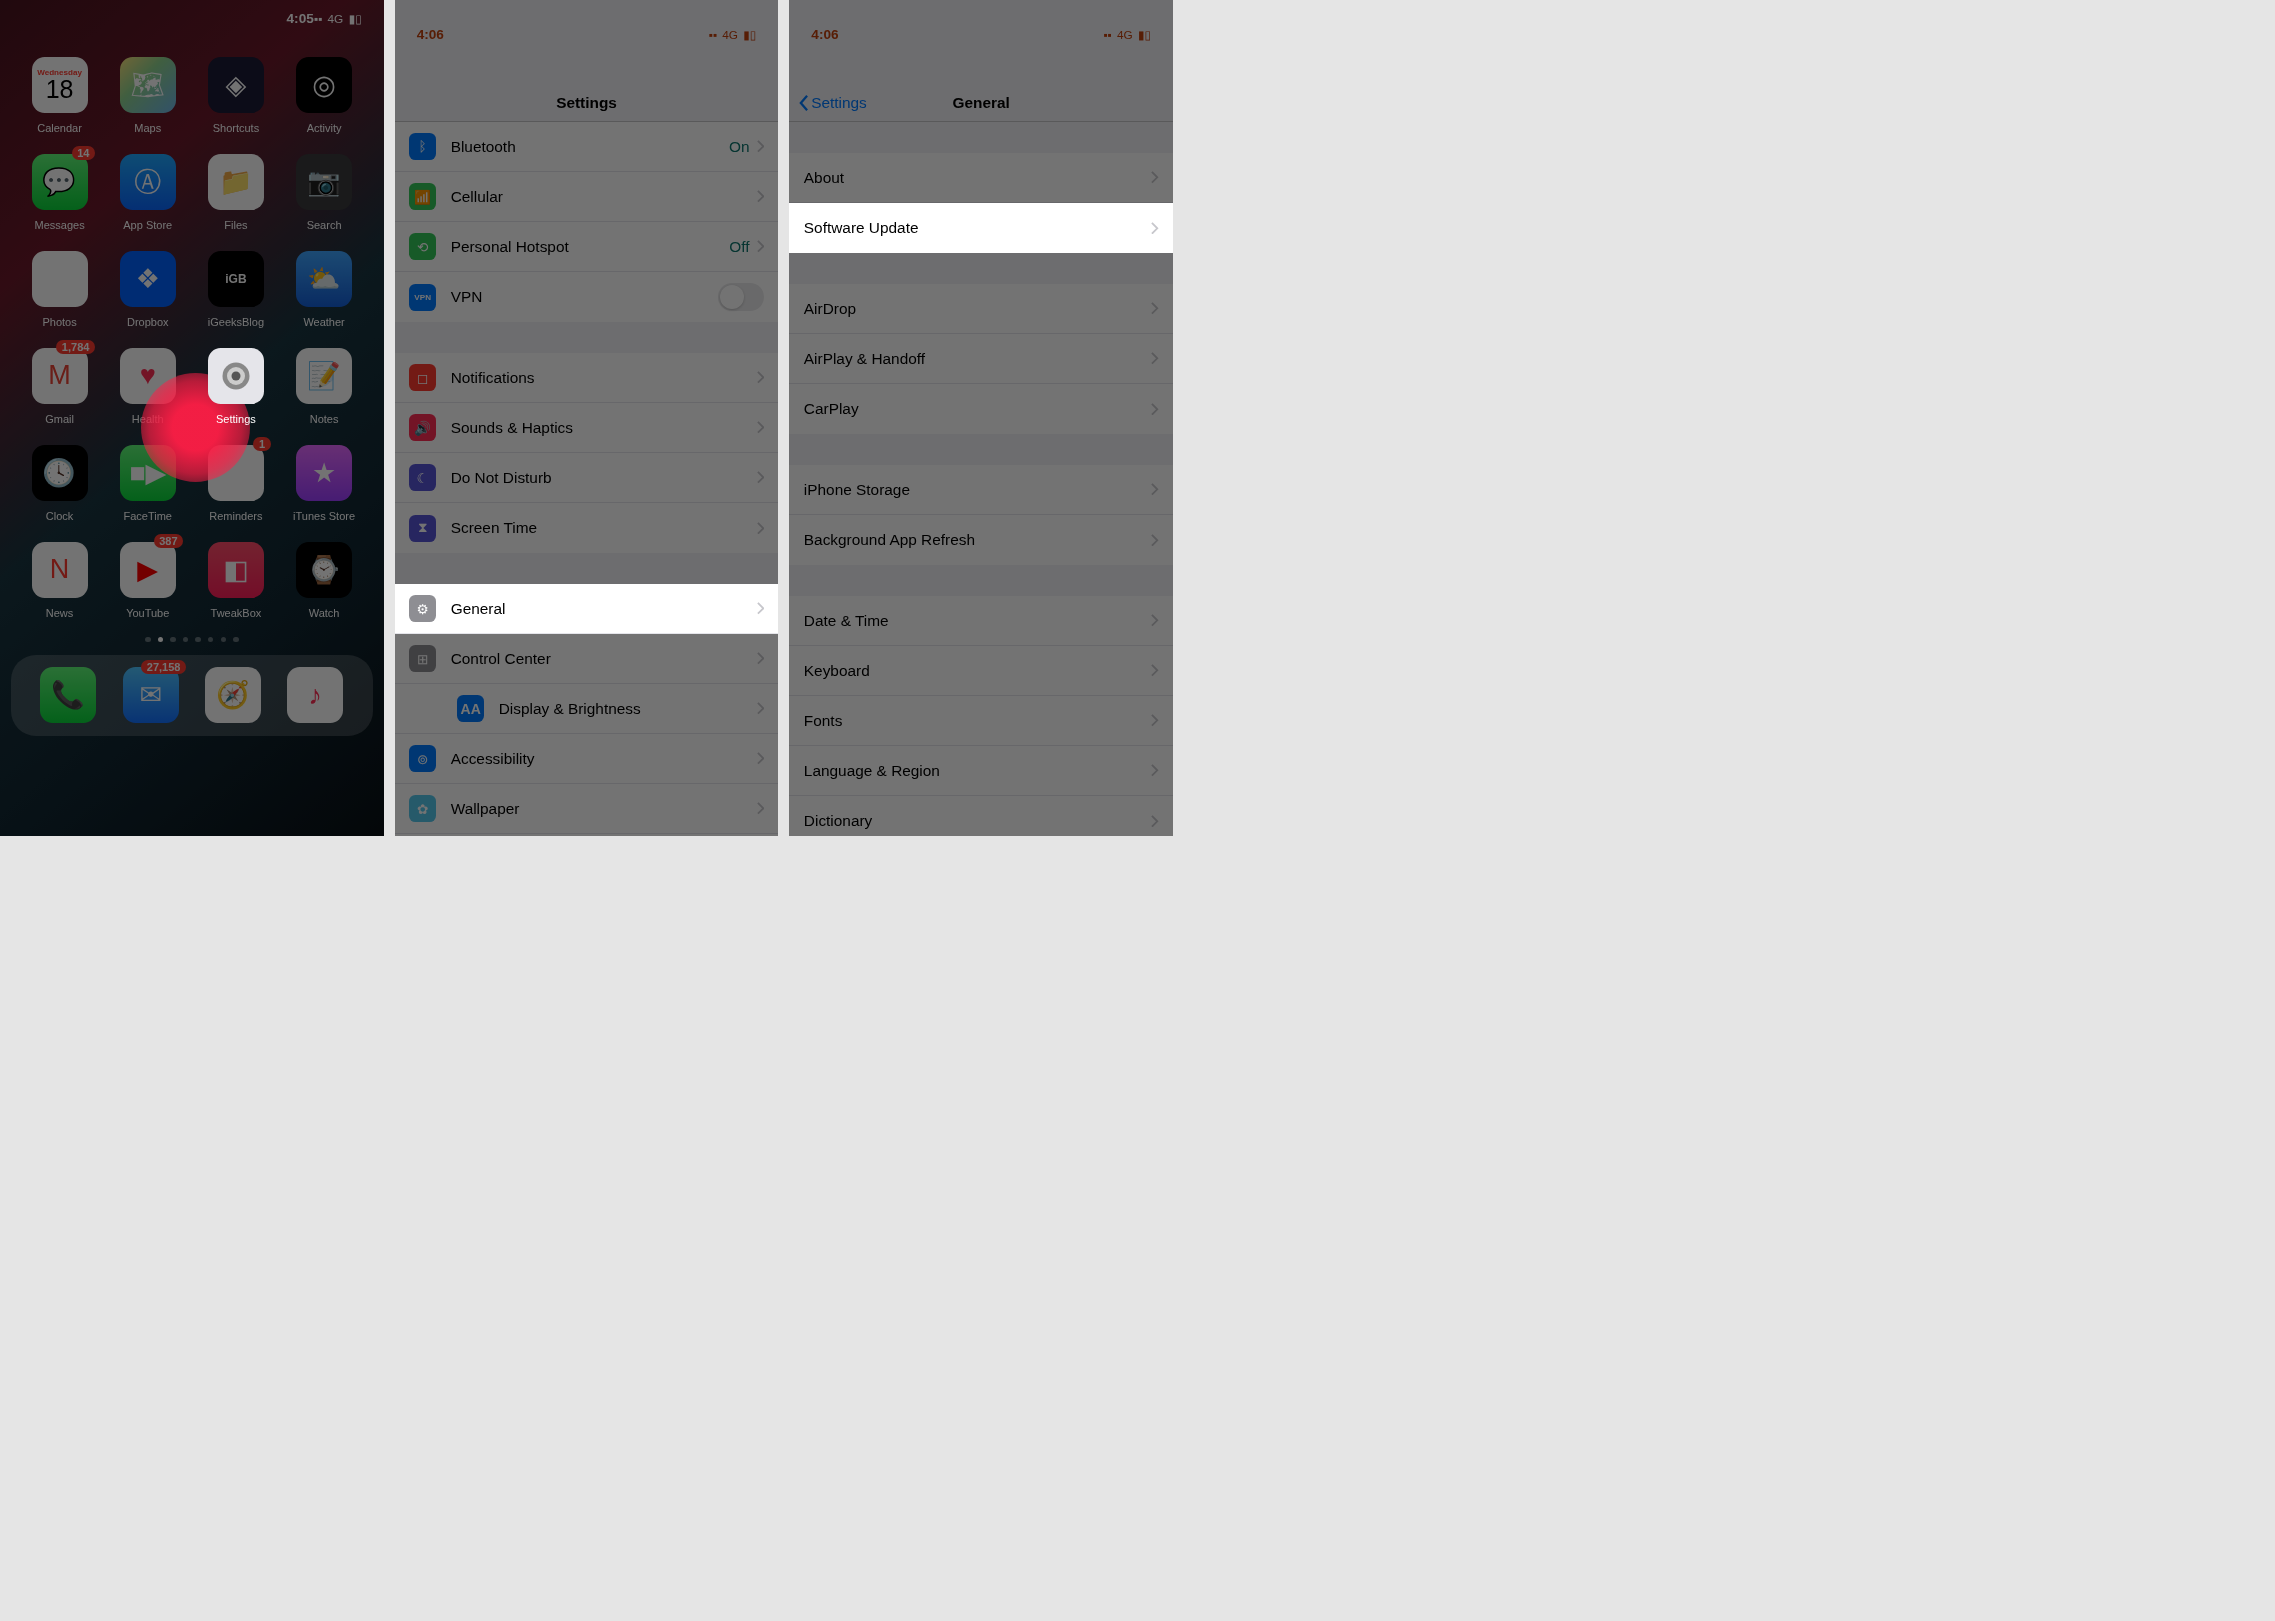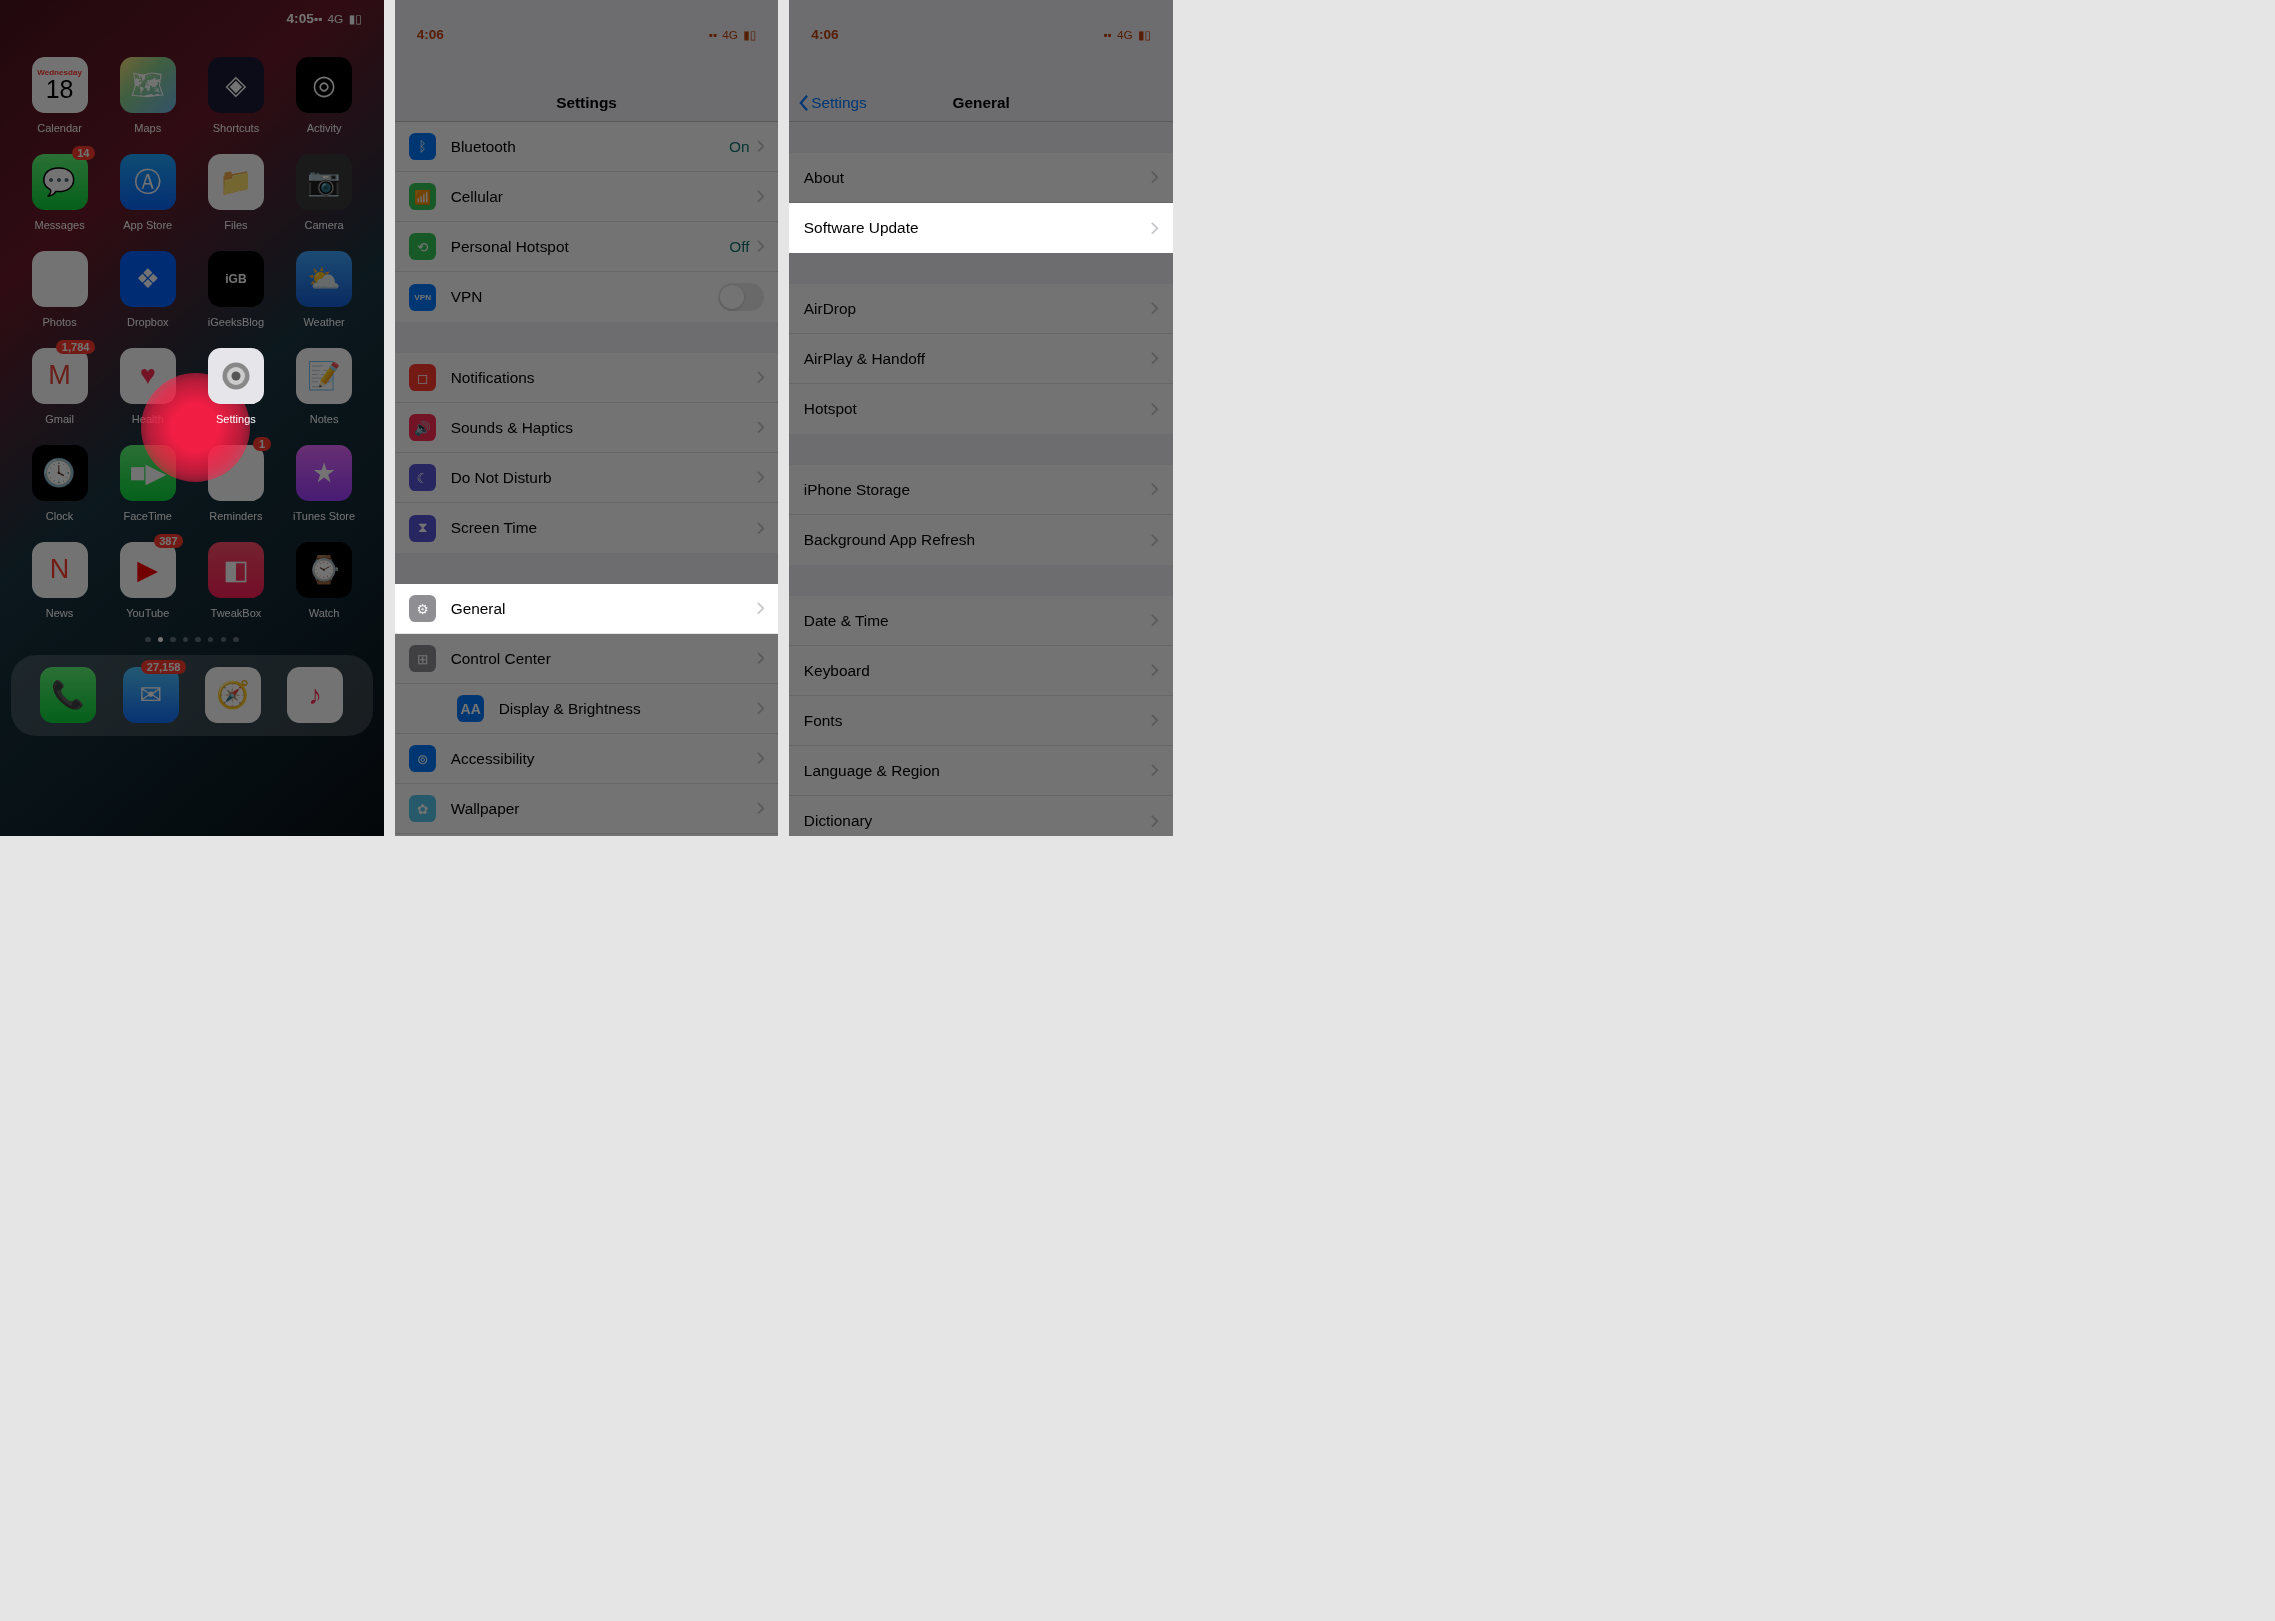--- a/index.html
+++ b/index.html
@@ -256,21 +256,21 @@
     <div class="app">
       <div class="app-icon ic-appstore">Ⓐ</div>
       <span class="app-label">App Store</span>
     </div>
     <div class="app">
       <div class="app-icon ic-files">📁</div>
       <span class="app-label">Files</span>
     </div>
     <div class="app">
       <div class="app-icon ic-camera">📷</div>
-      <span class="app-label">Camera</span>
+      <span class="app-label">Search</span>
     </div>
 
     <div class="app">
       <div class="app-icon ic-photos">✿</div>
       <span class="app-label">Photos</span>
     </div>
     <div class="app">
       <div class="app-icon ic-dropbox">❖</div>
       <span class="app-label">Dropbox</span>
     </div>
@@ -545,21 +545,21 @@
           <path d="M1 1l6 6-6 6" stroke="currentColor" fill="none" stroke-width="2"></path>
         </svg>
     </div>
     <div class="row noicon">
       <span class="row-label">AirPlay &amp; Handoff</span>
       <svg class="chev" viewBox="0 0 8 14">
           <path d="M1 1l6 6-6 6" stroke="currentColor" fill="none" stroke-width="2"></path>
         </svg>
     </div>
     <div class="row noicon">
-      <span class="row-label">Hotspot</span>
+      <span class="row-label">CarPlay</span>
       <svg class="chev" viewBox="0 0 8 14">
           <path d="M1 1l6 6-6 6" stroke="currentColor" fill="none" stroke-width="2"></path>
         </svg>
     </div>
   </div>
 
   <div class="section gap">
     <div class="row noicon">
       <span class="row-label">iPhone Storage</span>
       <svg class="chev" viewBox="0 0 8 14">

